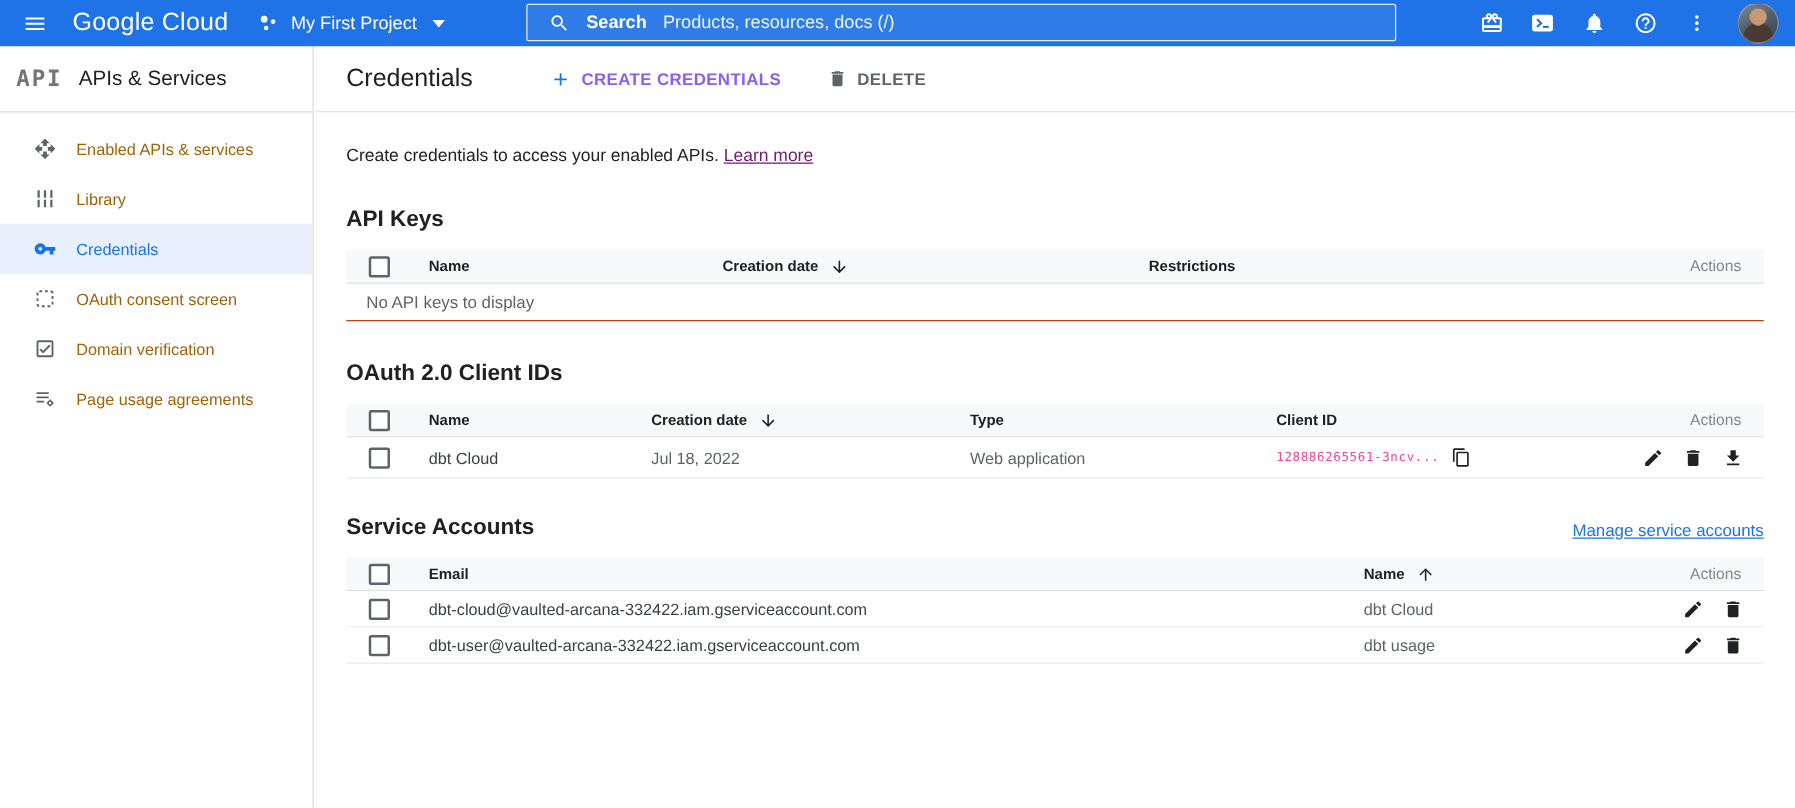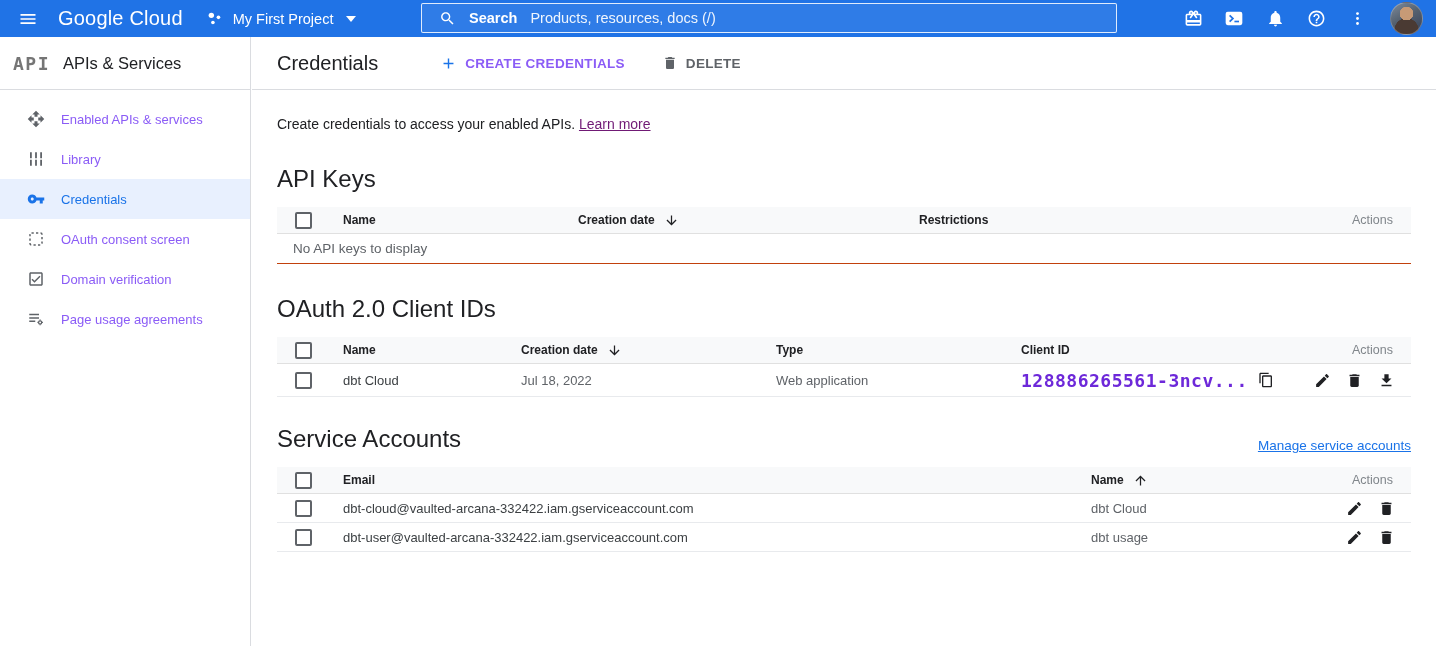--- a/index.html
+++ b/index.html
@@ -25,36 +25,36 @@
       radial-gradient(circle at 50% 88%, #4a3a33 0 38%, rgba(0,0,0,0) 39%),
       linear-gradient(150deg,#7e8b9c 0%, #55616f 45%, #33405a 100%);
     border:1px solid rgba(255,255,255,.25); }
 
   
   .sidebar { position:absolute; top:37px; left:0; width:251px; bottom:0; background:#fff; border-right:1px solid #dadce0; }
   .sidebar-header { height:53px; border-bottom:1px solid #dadce0; display:flex; align-items:center; padding-left:13px; }
   .api-logo { font-family:"DejaVu Sans Mono", monospace; font-weight:bold; font-size:18px; color:#757575; letter-spacing:1.5px; }
   .sidebar-title { font-size:16.5px; color:#202124; margin-left:13px; }
   .nav { padding-top:9px; }
-  .nav-item { height:40px; display:flex; align-items:center; padding-left:27px; font-size:13px; color:#8b5cf6; cursor:pointer; }
+  .nav-item { height:40px; display:flex; align-items:center; padding-left:27px; font-size:13px; color:#a16207; cursor:pointer; }
   .nav-item .nav-icon { width:18px; height:18px; margin-right:16px; flex:0 0 18px; }
   .nav-item.active { background:#e8f0fe; color:#1a73e8; }
 
   
   .main-header { position:absolute; top:37px; left:252px; right:0; height:53px; border-bottom:1px solid #dadce0; display:flex; align-items:center; background:#fff; }
   .page-title { font-size:20px; font-weight:400; color:#202124; margin-left:25px; }
   .hdr-btn { display:flex; align-items:center; gap:8px; font-size:13.5px; font-weight:700; letter-spacing:.3px; cursor:pointer; white-space:nowrap; }
   .btn-create { margin-left:62px; color:#8b5cf6; }
   .btn-delete { margin-left:37px; color:#5f6368; }
 
   
   .content { position:absolute; top:90px; left:252px; right:0; bottom:0; padding:0 25px; background:#fff; overflow:hidden; }
   .intro { margin-top:26px; font-size:14px; color:#202124; }
   .intro a { color:#701a75; text-decoration:underline; cursor:pointer; }
-  .section-heading { font-size:24px; font-weight:400; color:#202124; }
+  .section-heading { font-size:18px; font-weight:700; color:#202124; }
   .heading-row { display:flex; justify-content:space-between; align-items:flex-end; }
   .h-api { margin:33px 0 14px; }
   .h-oauth { margin:31px 0 14px; }
   .h-sa-row { margin:28px 0 14px; }
   .manage-link { font-size:13.5px; color:#1a73e8; text-decoration:underline; cursor:pointer; }
 
   .thead { display:grid; align-items:center; background:#f8f9fa; border-bottom:1px solid #e0e0e0; height:27px; font-size:12px; font-weight:700; color:#202124; }
   .trow { display:grid; align-items:center; border-bottom:1px solid #e8eaed; font-size:13px; color:#3c4043; background:#fff; }
   .cols-api   { grid-template-columns:66px 235px 341px 1fr 90px; }
   .cols-oauth { grid-template-columns:66px 178px 255px 245px 1fr 120px; }
@@ -63,21 +63,21 @@
   .checkbox { width:17px; height:17px; border:2px solid #5f6368; border-radius:2px; background:#fff; cursor:pointer; }
   .col-actions-h { justify-self:end; padding-right:18px; color:#80868b; font-weight:400; font-size:12.5px; }
   .actions-cell { justify-self:end; padding-right:16px; display:flex; align-items:center; gap:15px; }
   .action-icon { width:17px; height:17px; cursor:pointer; }
   .sort-wrap { display:flex; align-items:center; gap:9px; }
   .sort-icon { width:15px; height:15px; }
   .empty-row { height:30px; display:flex; align-items:center; padding-left:16px; font-size:13.5px; color:#5f6368; border-bottom:1px solid #c2410c; }
   .row-h33 { height:33px; }
   .row-h29 { height:29px; }
   .muted { color:#5f6368; }
-  .client-id-cell { display:flex; align-items:center; gap:10px; font-family:"DejaVu Sans Mono", monospace; font-size:18px; color:#6d28d9; letter-spacing:.5px;font-weight:bold; }
+  .client-id-cell { display:flex; align-items:center; gap:10px; font-family:"DejaVu Sans Mono", monospace; font-size:10px; color:#ec4899; letter-spacing:.5px; }
   .copy-icon { width:16px; height:16px; cursor:pointer; }
 </style>
 </head>
 <body>
 
 <div class="topbar">
   <div class="hamburger">
     <svg width="20" height="20" viewBox="0 0 24 24" fill="#fff">
         <path d="M3 6h18v2H3zM3 11h18v2H3zM3 16h18v2H3z"></path>
       </svg>

